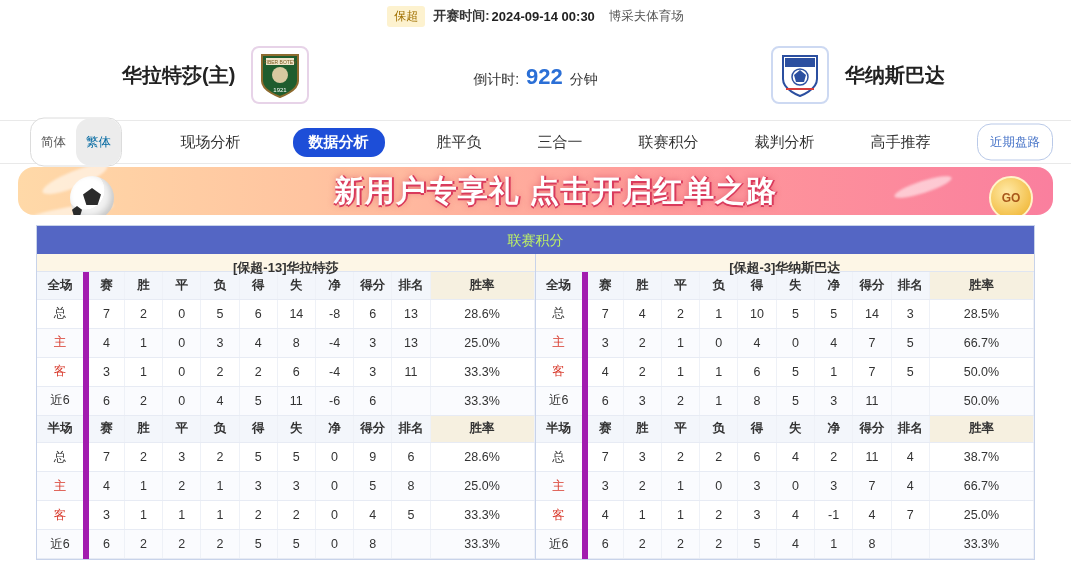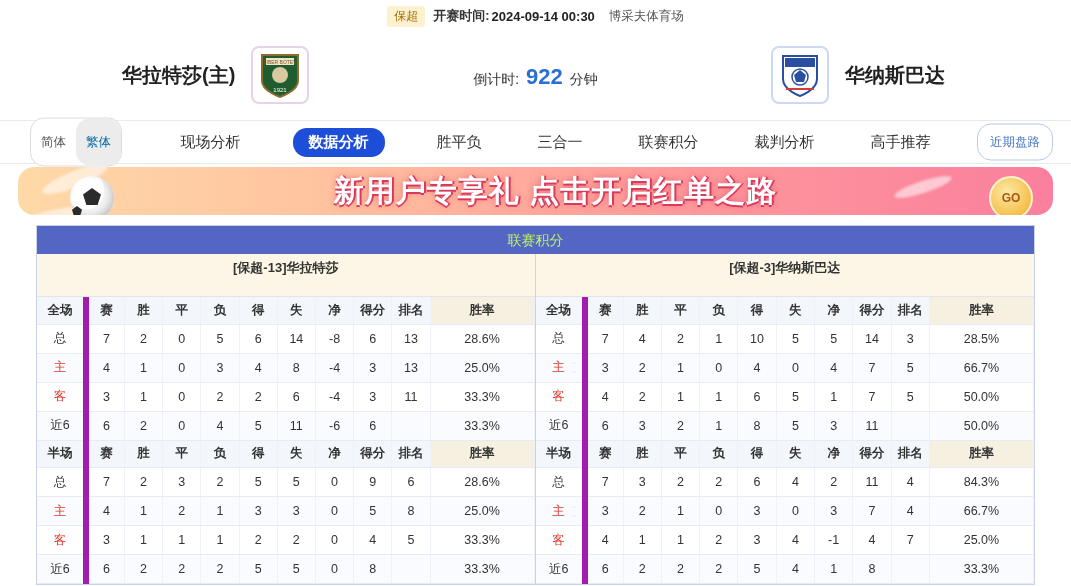--- a/index.html
+++ b/index.html
@@ -152,21 +152,21 @@
     background: #5466c4;
     color: #bef264; font-size: 14px; font-weight: normal;
     text-align: center; height: 28px; line-height: 28px;
   }
   .split { display: flex; }
   .half { width: 50%; }
   .half.left { border-right: 1px solid #c8d3ea; }
   .team-sub {
     background: #fdf6e6;
     color: #333; font-size: 13px; font-weight: bold;
-    text-align: center; height: 43px; line-height: 27px;
+    text-align: center; height: 18px; line-height: 27px;
     border-bottom: 1px solid #dfe5f1;
   }
   table { width: 100%; border-collapse: collapse; table-layout: fixed; }
   th, td {
     font-size: 12.5px; color: #333;
     text-align: center;
     height: 29px;
     border-bottom: 1px solid #e7ebf4;
     border-right: 1px solid #eef1f7;
     padding: 0;
@@ -502,21 +502,21 @@
                   <td class="first c1">总</td>
                   <td class="c2">7</td>
                   <td class="c2">3</td>
                   <td class="c2">2</td>
                   <td class="c2">2</td>
                   <td class="c2">6</td>
                   <td class="c2">4</td>
                   <td class="c2">2</td>
                   <td class="c2">11</td>
                   <td class="c2">4</td>
-                  <td class="cwin">84.3%</td>
+                  <td class="cwin">38.7%</td>
                 </tr>
                 <tr class="alt">
                   <td class="first c1 red">主</td>
                   <td class="c2">3</td>
                   <td class="c2">2</td>
                   <td class="c2">1</td>
                   <td class="c2">0</td>
                   <td class="c2">3</td>
                   <td class="c2">0</td>
                   <td class="c2">3</td>

